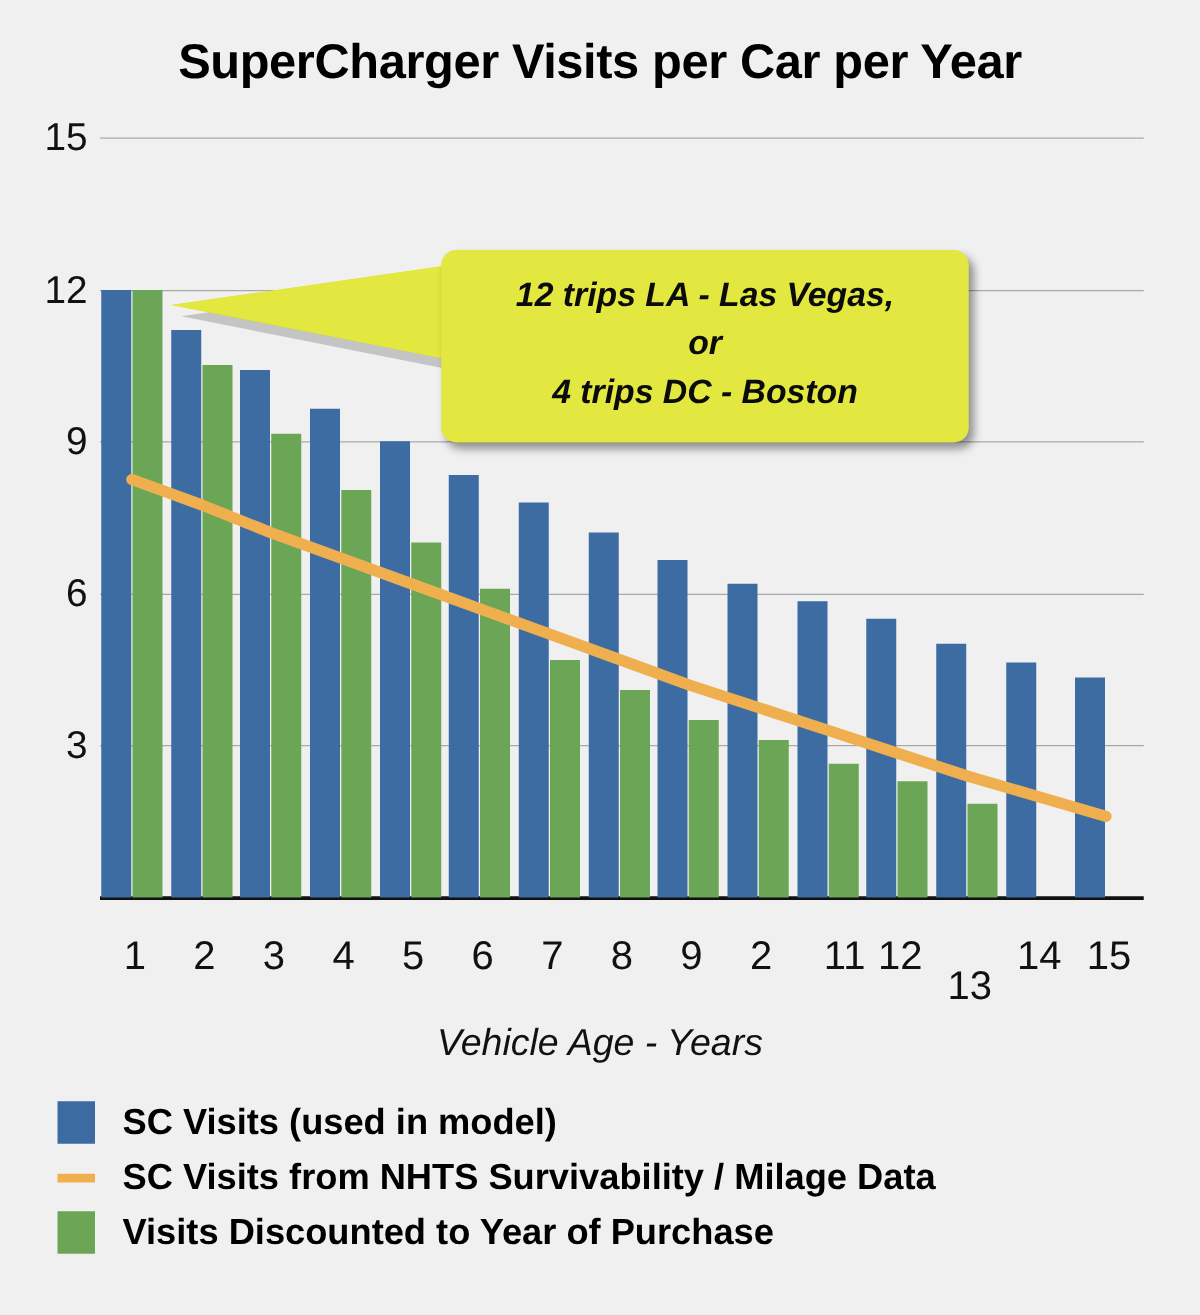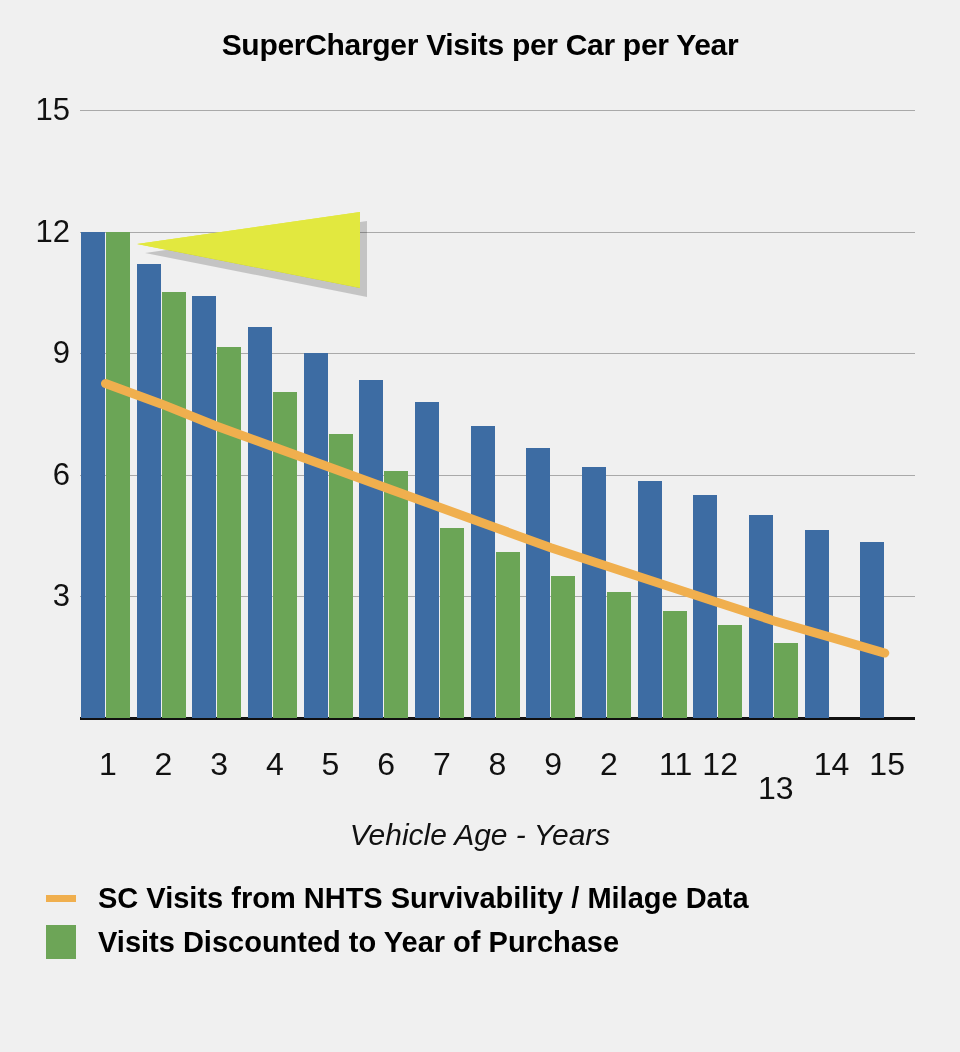--- a/index.html
+++ b/index.html
@@ -15,21 +15,21 @@
     width: 960px; height: 1052px;
     background: #f0f0f0;
   }
 
   
   #chart-title {
     position: absolute;
     left: 0; top: 28px;
     width: 960px;
     text-align: center;
-    font-size: 30px;
+    font-size: 39px;
     font-weight: bold;
     color: #000;
     letter-spacing: -0.3px;
     white-space: nowrap;
   }
 
   
   #plot-area {
     position: absolute;
     left: 80px; top: 110px;
@@ -231,20 +231,25 @@
   <svg id="trend-svg" viewBox="0 0 960 1052" xmlns="http://www.w3.org/2000/svg">
     <polyline id="trend-line" fill="none" stroke="#F0AF4E" stroke-width="9" stroke-linecap="round" stroke-linejoin="round" points="105.5,383.6 161.2,403.9 216.8,426.2 272.5,446.4 328.2,466.7 383.8,487.0 439.5,507.2 495.2,527.5 550.8,547.8 606.5,566.0 662.2,584.2 717.8,602.5 773.5,620.7 829.2,636.9 884.8,653.1"></polyline>
   </svg>
 
   <svg id="callout-tail" viewBox="0 0 960 1052" xmlns="http://www.w3.org/2000/svg" style="left:0;top:0;width:960px;height:1052px;">
     <polygon points="137,244 360,212 360,288" fill="#E2E83F"></polygon>
     <polygon points="142,248 364,216 364,292" fill="rgba(0,0,0,0.18)" transform="translate(3,5)"></polygon>
     <polygon points="137,244 360,212 360,288" fill="#E2E83F"></polygon>
   </svg>
 
+  <div id="callout">
+    <div id="callout-text">12 trips LA - Las Vegas,
+or
+4 trips DC - Boston</div>
+  </div>
 
   <div id="x-tick-labels">
       <div class="xtick-label" style="left: 0px; width: 55.6667px;">1</div>
       <div class="xtick-label" style="left: 55.6667px; width: 55.6667px;">2</div>
       <div class="xtick-label" style="left: 111.333px; width: 55.6667px;">3</div>
       <div class="xtick-label" style="left: 167px; width: 55.6667px;">4</div>
       <div class="xtick-label" style="left: 222.667px; width: 55.6667px;">5</div>
       <div class="xtick-label" style="left: 278.333px; width: 55.6667px;">6</div>
       <div class="xtick-label" style="left: 334px; width: 55.6667px;">7</div>
       <div class="xtick-label" style="left: 389.667px; width: 55.6667px;">8</div>
@@ -254,20 +259,24 @@
       <div class="xtick-label" style="left: 612.333px; width: 55.6667px;">12</div>
       <div class="xtick-label" style="left: 668px; width: 55.6667px; margin-top: 24px;">13</div>
       <div class="xtick-label" style="left: 723.667px; width: 55.6667px;">14</div>
       <div class="xtick-label" style="left: 779.333px; width: 55.6667px;">15</div>
     </div>
 
   <div id="x-axis-title">Vehicle Age - Years</div>
 
   <div id="legend">
       <div class="legend-row">
+        <span class="legend-swatch blue"></span>
+        <span class="legend-label">SC Visits (used in model)</span>
+      </div>
+      <div class="legend-row">
         <span class="legend-swatch line"></span>
         <span class="legend-label">SC Visits from NHTS Survivability / Milage Data</span>
       </div>
       <div class="legend-row">
         <span class="legend-swatch green"></span>
         <span class="legend-label">Visits Discounted to Year of Purchase</span>
       </div>
     </div>
 
 </div>

